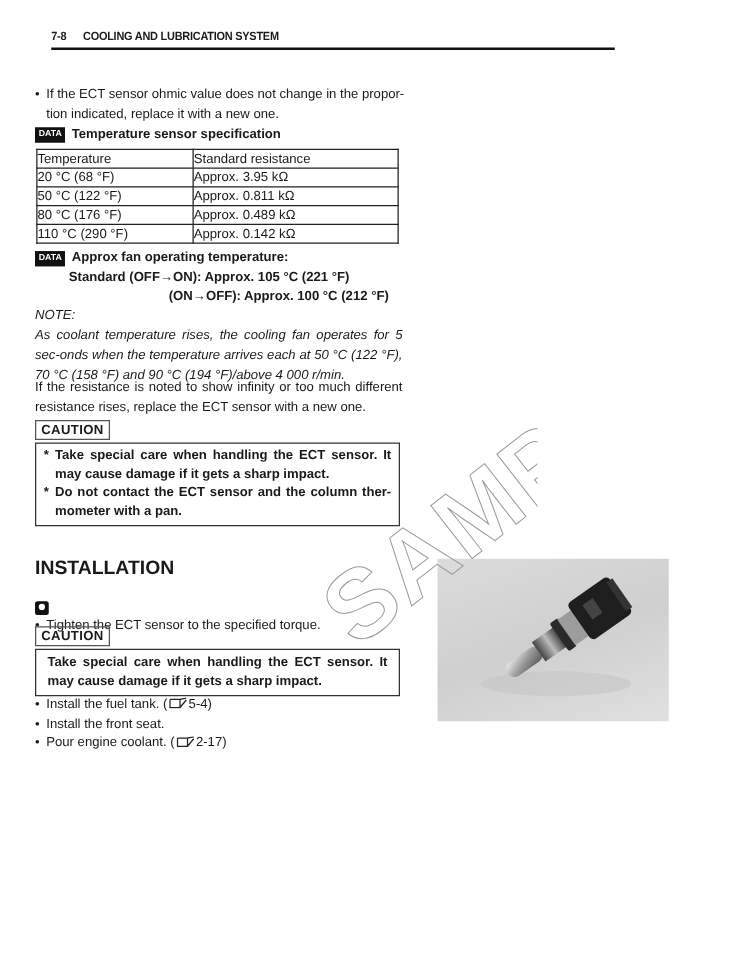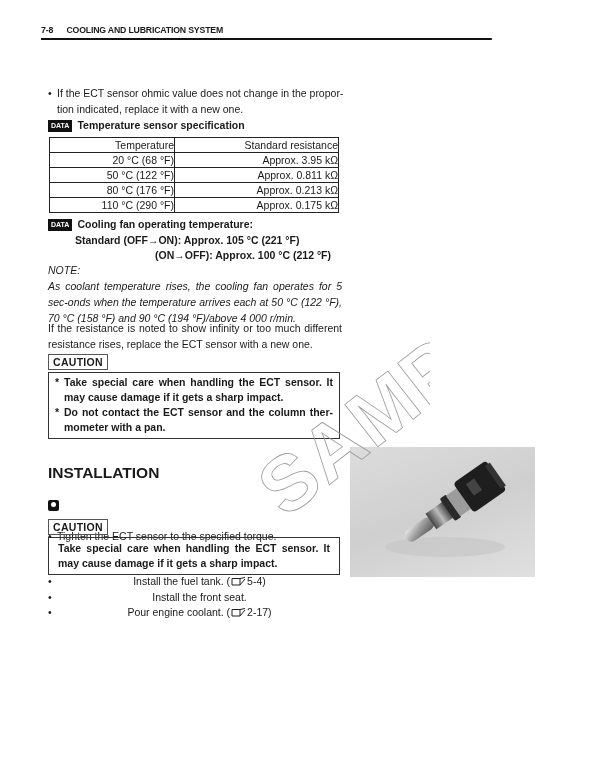--- a/index.html
+++ b/index.html
@@ -7,35 +7,35 @@
       width: 600px; height: 776px; position: relative; overflow: hidden;
       font-family: "Liberation Sans", sans-serif; color: #1a1a1a;
     }
     .header {
       position: absolute; left: 41px; top: 24px; width: 490px;
       border-bottom: 2.5px solid #111; padding-bottom: 3px;
       font-family: "Liberation Sans", sans-serif; font-weight: bold;
       font-size: 9.5px; letter-spacing: -0.2px; transform: scaleX(0.92); transform-origin: left;
     }
     .header .pg { margin-right: 12px; }
-    .col { position: absolute; left: 48px; width: 294px; margin-top: 18px; }
+    .col { position: absolute; left: 28px; width: 294px; }
     .txt { font-size: 10.5px; line-height: 15.5px; }
     .bullet { position: relative; padding-left: 9px; font-size: 10.5px; line-height: 15.5px; }
     .bullet::before { content: "•"; position: absolute; left: 0; top: 0; }
     .data-badge {
       display: inline-block; background: #111; color: #fff; font-size: 7px; font-weight: bold;
       padding: 0 2px; line-height: 10px; height: 10px; vertical-align: 1px; margin-right: 5px;
       border: 1px solid #111; letter-spacing: 0;
     }
     .heading-line { font-size: 10.5px; font-weight: bold; line-height: 15px; }
     table.spec {
       border-collapse: collapse; width: 290px; margin-left: 1px; font-size: 10.5px;
     }
     table.spec td, table.spec th {
-      border: 1px solid #222; text-align: right; font-weight: normal;
+      border: 1px solid #222; text-align: left; font-weight: normal;
       height: 14px; padding: 0; line-height: 14px;
     }
     table.spec tr > :first-child { width: 124px; }
     table.spec { border: 1.5px solid #111; }
     .caution-label {
       display: inline-block; border: 1px solid #555; font-weight: bold; font-size: 10.5px;
       padding: 0 4px; line-height: 14px; letter-spacing: 0.3px;
     }
     .caution-box {
       border: 1.5px solid #333; padding: 2px 6px 3px 6px; font-weight: bold; font-size: 10.5px;
@@ -91,32 +91,32 @@
     <tr>
       <td>20 °C (68 °F)</td>
       <td>Approx. 3.95 kΩ</td>
     </tr>
     <tr>
       <td>50 °C (122 °F)</td>
       <td>Approx. 0.811 kΩ</td>
     </tr>
     <tr>
       <td>80 °C (176 °F)</td>
-      <td>Approx. 0.213 kΩ</td>
+      <td>Approx. 0.489 kΩ</td>
     </tr>
     <tr>
       <td>110 °C (290 °F)</td>
-      <td>Approx. 0.175 kΩ</td>
+      <td>Approx. 0.142 kΩ</td>
     </tr>
   </tbody>
     </table>
 </div>
 
 <div class="col heading-line" style="top:199px; line-height:15.5px;">
-  <div><span class="data-badge">DATA</span><span>Cooling fan operating temperature:</span></div>
+  <div><span class="data-badge">DATA</span><span>Approx fan operating temperature:</span></div>
   <div style="padding-left:27px;">Standard  (OFF→ON): Approx. 105 °C (221 °F)</div>
   <div style="padding-left:107px;">(ON→OFF): Approx. 100 °C (212 °F)</div>
 </div>
 
 <div class="col" style="top:245px;">
   <div class="note-label">NOTE:</div>
   <div class="note">As coolant temperature rises, the cooling fan operates for 5 sec-onds when the temperature arrives each at 50 °C (122 °F), 70 °C (158 °F) and 90 °C (194 °F)/above 4 000 r/min.</div>
 </div>
 
 <div class="col txt just" style="top:303px;">If the resistance is noted to show infinity or too much different resistance rises, replace the ECT sensor with a new one.</div>
@@ -132,21 +132,21 @@
 <div class="col install-title" style="top:446px;">INSTALLATION</div>
 <div class="col bullet" style="top:462px;">Tighten the ECT sensor to the specified torque.</div>
 <div class="col heading-line" style="top:481px;">
   <span class="torque-icon"></span>
 </div>
 <div class="col" style="top:499px;">
   <div class="caution-label">CAUTION</div>
   <div class="caution-box just" style="margin-top:2px; padding:3px 9px 3px 9px; width:272px;">Take special care when handling the ECT sensor. It may cause damage if it gets a sharp impact.</div>
 </div>
 
-<div class="col" style="top:556px;text-align:center;">
+<div class="col" style="top:556px;">
   <div class="bullet">
     <span>Install the fuel tank. (</span><svg class="ref-icon" viewBox="0 0 15 9">
         <path d="M1 1.5 H9 L14 0.5 M1 1.5 V8 H9 L14 2 M9 1.5 V8" fill="none" stroke="#222" stroke-width="1"></path>
       </svg><span>5-4)</span>
   </div>
   <div class="bullet">Install the front seat.</div>
   <div class="bullet">
     <span>Pour engine coolant. (</span><svg class="ref-icon" viewBox="0 0 15 9">
         <path d="M1 1.5 H9 L14 0.5 M1 1.5 V8 H9 L14 2 M9 1.5 V8" fill="none" stroke="#222" stroke-width="1"></path>
       </svg><span>2-17)</span>

